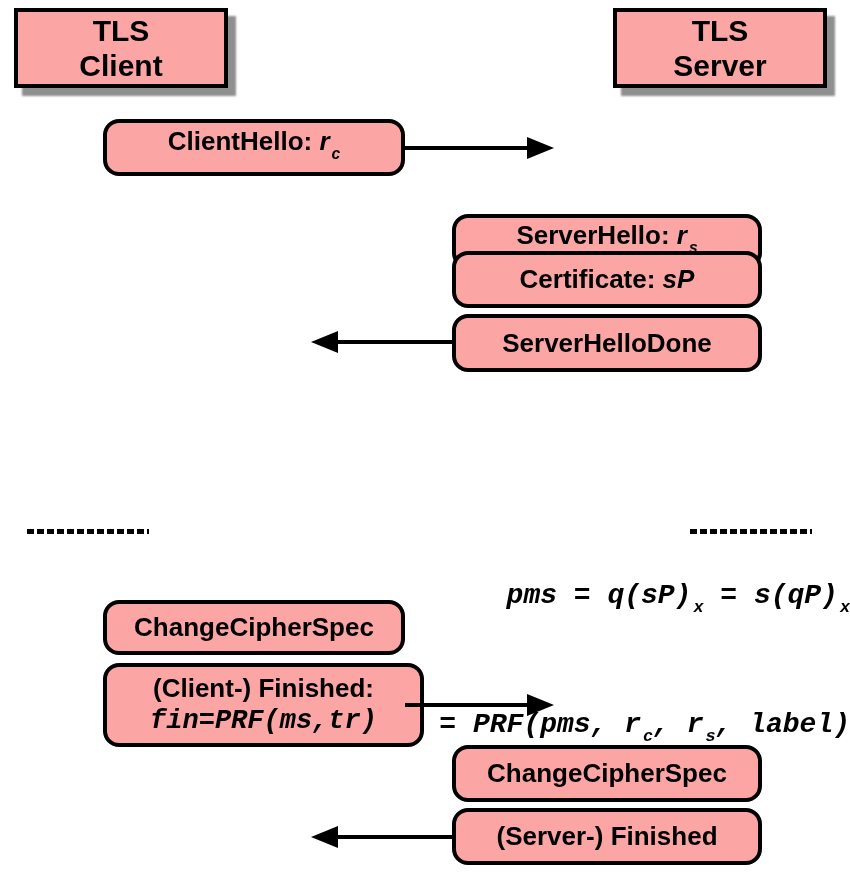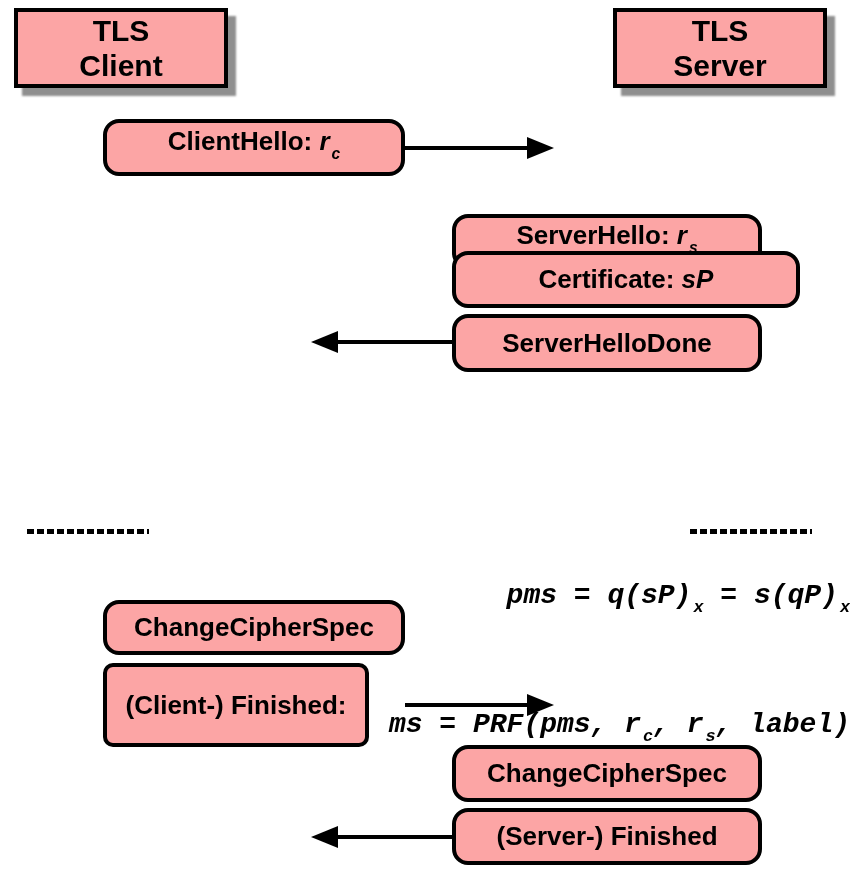--- a/index.html
+++ b/index.html
@@ -35,43 +35,44 @@
   </div>
 
   <div class="box msg" style="left:103px;top:119px;width:302px;height:57px;">
     <div><span>ClientHello: </span><span class="var">r</span><sub>c</sub></div>
   </div>
 
   <div class="box msg" style="left:452px;top:190px;width:310px;height:55px;margin-top:24px;">
     <div><span>ServerHello: </span><span class="var">r</span><sub>s</sub></div>
   </div>
 
-  <div class="box msg" style="left:452px;top:251px;width:348px;height:57px;">
+  <div class="box msg" style="left:452px;top:251px;width:310px;height:57px;">
     <div><span>Certificate: </span><span class="var">sP</span></div>
   </div>
 
   <div class="box msg" style="left:452px;top:314px;width:310px;height:58px;">
     <div><span>ServerHelloDone</span></div>
   </div>
 
 
   <div class="dash" style="left:27px;top:529px;width:122px;"></div>
   <div class="dash" style="left:690px;top:529px;width:122px;"></div>
 
   <div class="formula" style="top:498px;">
     <div><span>pms = q(sP)</span><sub>x</sub><span> = s(qP)</span><sub>x</sub></div>
     <div><span>ms = PRF(pms, r</span><sub>c</sub><span>, r</span><sub>s</sub><span>, label)</span></div>
   </div>
 
   <div class="box msg" style="left:103px;top:600px;width:302px;height:55px;">
     <div><span>ChangeCipherSpec</span></div>
   </div>
 
-  <div class="box msg" style="left:103px;top:663px;width:266px;height:84px;border-radius:10px;">
+  <div class="box msg" style="left:103px;top:663px;width:321px;height:84px;">
     <span>(Client-) Finished:</span>
+    <span class="mono fin">fin=PRF(ms,tr)</span>
   </div>
 
   <div class="box msg" style="left:452px;top:745px;width:310px;height:57px;">
     <div><span>ChangeCipherSpec</span></div>
   </div>
 
   <div class="box msg" style="left:452px;top:808px;width:310px;height:57px;">
     <div><span>(Server-) Finished</span></div>
   </div>
 

